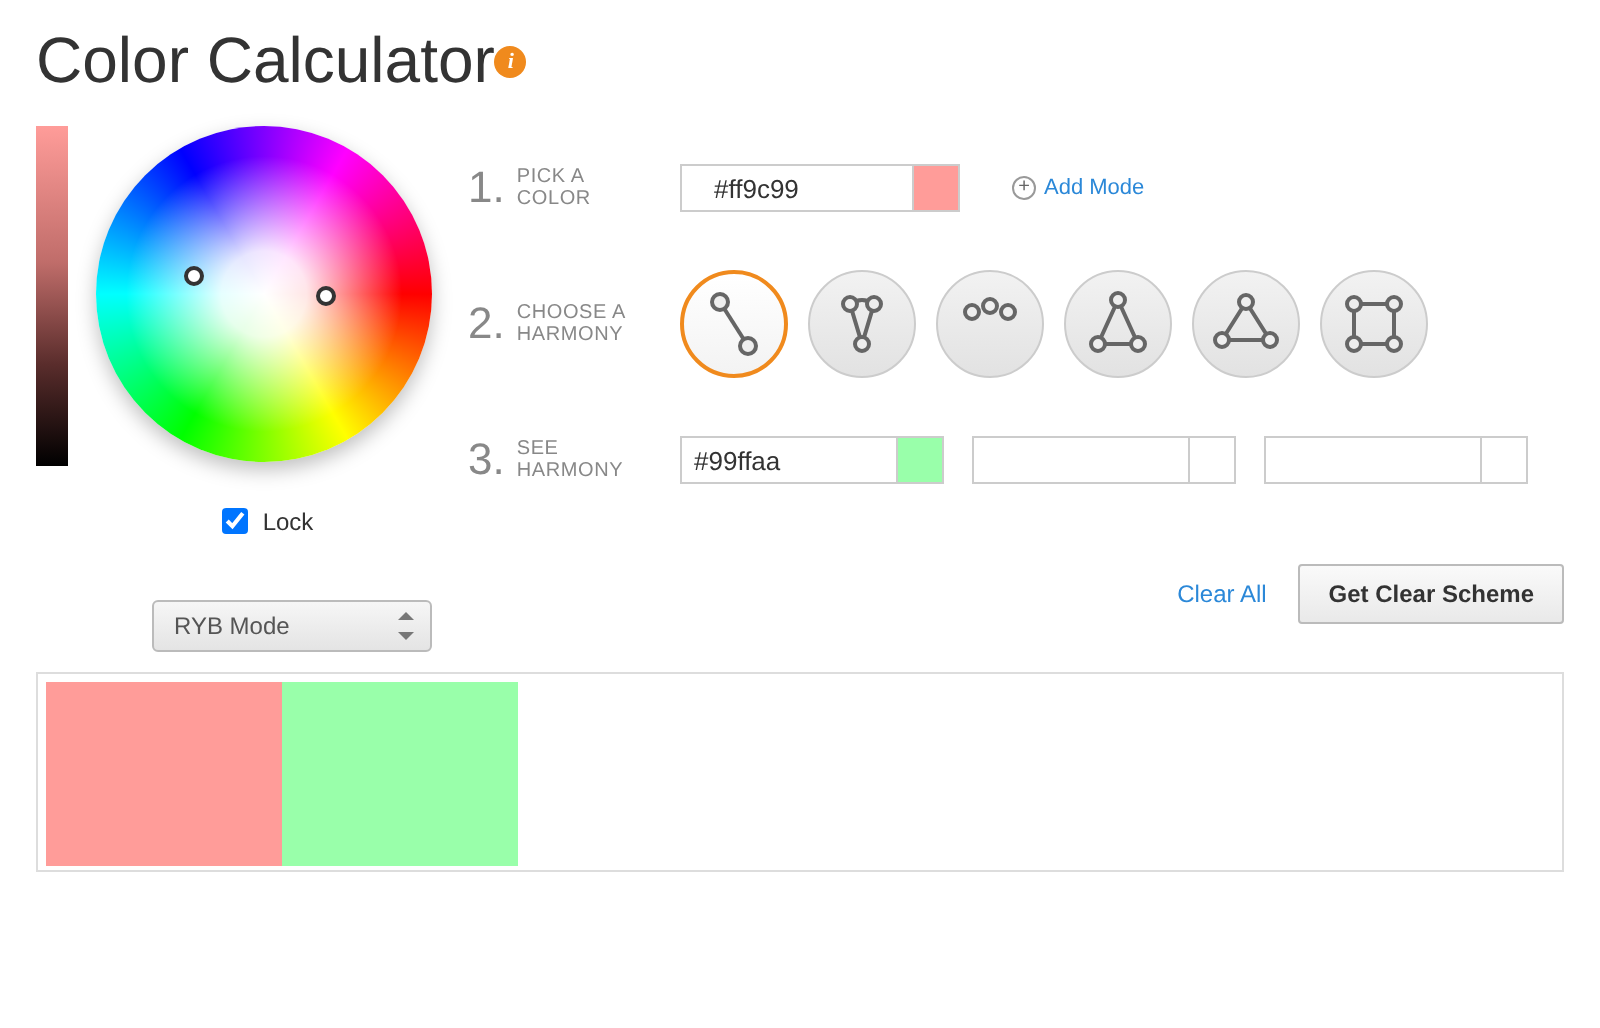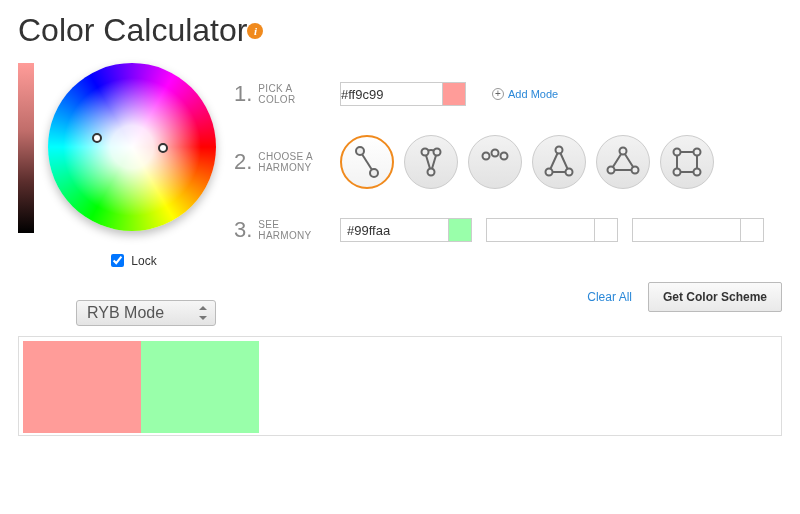--- a/index.html
+++ b/index.html
@@ -59,21 +59,21 @@
   }
   .lock-row { margin-top: 20px; font-size: 12px; color: #333; display: flex; align-items: center; gap: 4px;}
   .mode-select {
     margin-top: 20px;
     margin-left: 58px;
     width: 140px;
     height: 26px;
     border: 1px solid #bbb;
     border-radius: 3px;
     background: linear-gradient(#f6f6f6,#e4e4e4);
-    font-size: 16px;
+    font-size: 12px;
     color: #555;
     padding: 0 22px 0 10px;
     position: relative;
     display: flex; align-items: center;
     cursor: pointer;
   }
   .mode-select::after{
     content:""; position:absolute; right:8px; top:5px; width:0;height:0;
     border-left:4px solid transparent;border-right:4px solid transparent;border-bottom:4px solid #777;
   }
@@ -87,23 +87,23 @@
     display: flex; align-items: center; gap: 14px;
     min-height: 58px;
     margin-bottom: 10px;
   }
   .step-label { display: flex; align-items: center; gap: 6px; width: 92px; }
   .step-num { font-size: 22px; color: #888; font-weight: 400; }
   .step-text { font-size: 10px; line-height: 1.15; color: #888; letter-spacing: 0.3px; }
 
   .color-input-group { display: flex; align-items: center; }
   .hex-input {
-    height: 24px; width: 102px;
+    height: 24px; width: 116px;
     border: 1px solid #ccc; border-right: none;
-    padding: 0 0; font-size: 13px; color: #333;
+    padding: 0 16px; font-size: 13px; color: #333;
   }
   .swatch {
     width: 24px; height: 24px; border: 1px solid #ccc;
   }
   .add-more { color: #2b88d8; font-size: 11px; margin-left: 12px; display:flex; align-items:center; gap:4px; cursor:pointer;}
   .plus-circ { width:12px;height:12px;border:1px solid #999;border-radius:50%;display:inline-flex;align-items:center;justify-content:center;color:#666;font-size:10px;line-height:1;}
 
   .harmony-row { display: flex; gap: 10px; }
   .harmony-btn {
     width: 54px; height: 54px; border-radius: 50%;
@@ -271,20 +271,20 @@
   </div>
 </div>
 
 <div style="display:flex; align-items:center;">
   <div class="mode-select">
     <span>RYB Mode</span>
   </div>
   <div style="flex:1"></div>
   <div class="action-bar">
     <span class="link-btn">Clear All</span>
-    <button class="primary-btn">Get Color Scheme</button>
+    <button class="primary-btn">Get Clear Scheme</button>
   </div>
 </div>
 
 <div class="swatch-panel">
   <div class="big-swatch" style="background:#ff9c99"></div>
   <div class="big-swatch" style="background:#99ffaa"></div>
 </div>
 
 </body></html>

